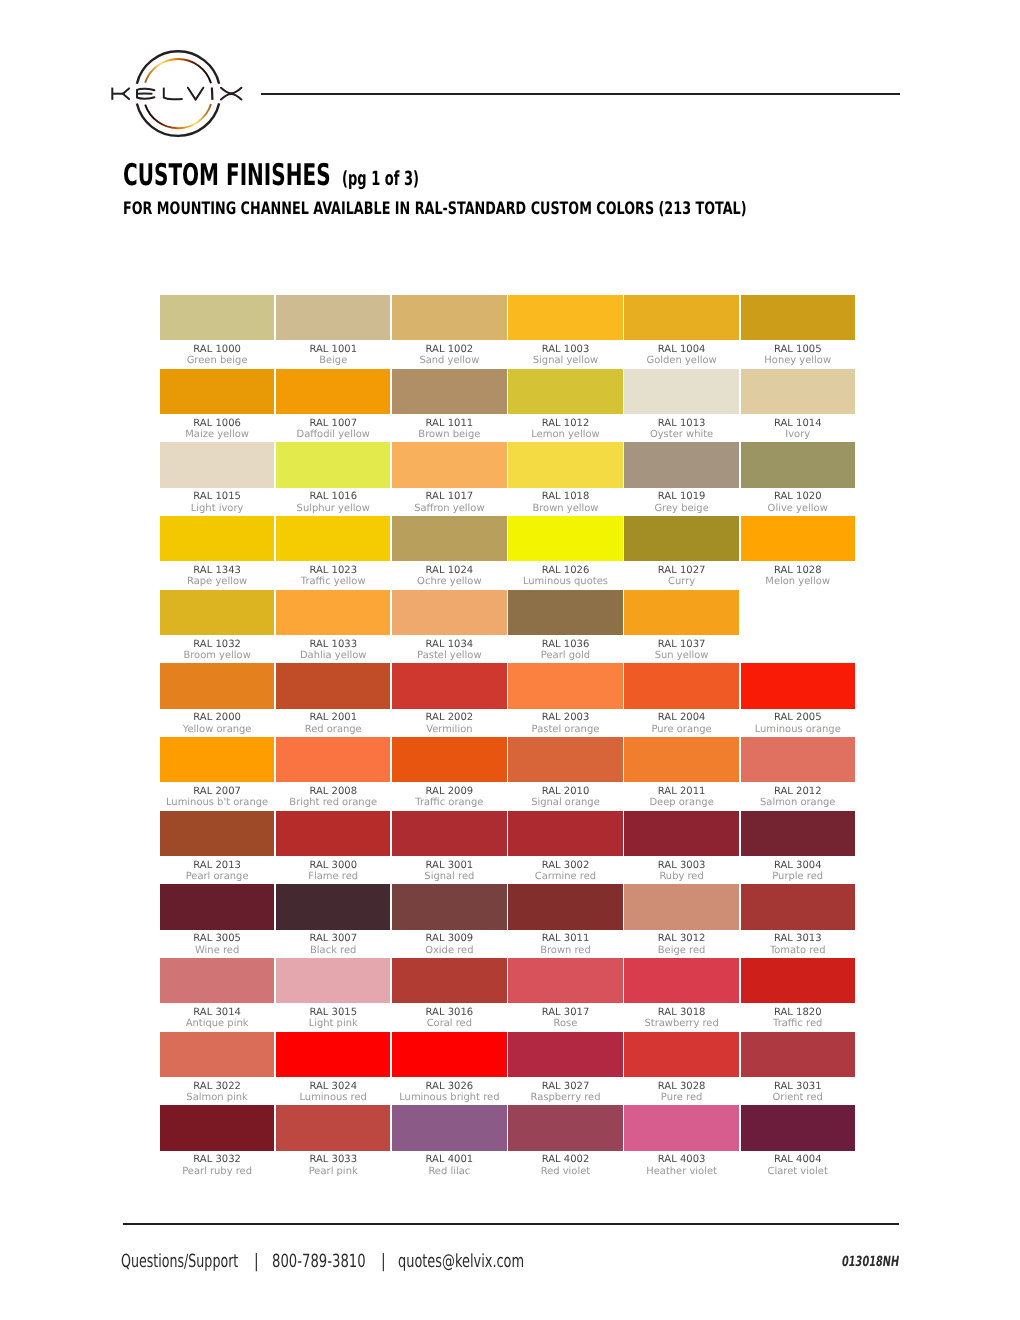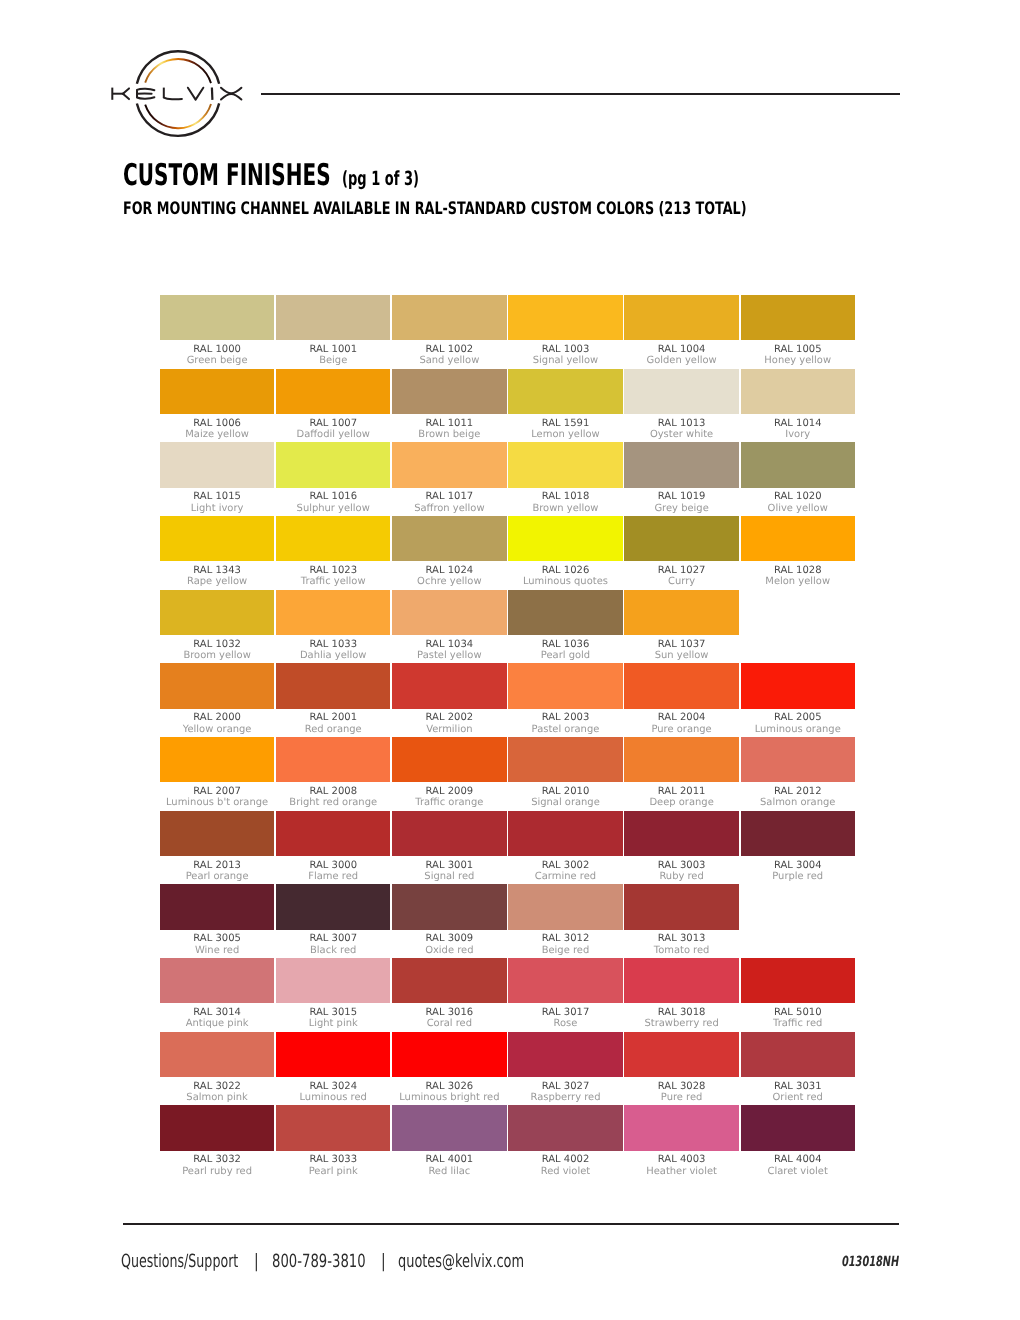--- a/index.html
+++ b/index.html
@@ -150,21 +150,21 @@
           <div class="code">RAL 1007</div>
           <div class="nm">Daffodil yellow</div>
         </div>
         <div class="cell">
           <div class="chip" style="background-color: rgb(176, 143, 102);"></div>
           <div class="code">RAL 1011</div>
           <div class="nm">Brown beige</div>
         </div>
         <div class="cell">
           <div class="chip" style="background-color: rgb(214, 194, 53);"></div>
-          <div class="code">RAL 1591</div>
+          <div class="code">RAL 1012</div>
           <div class="nm">Lemon yellow</div>
         </div>
         <div class="cell">
           <div class="chip" style="background-color: rgb(229, 223, 206);"></div>
           <div class="code">RAL 1013</div>
           <div class="nm">Oyster white</div>
         </div>
         <div class="cell">
           <div class="chip" style="background-color: rgb(223, 204, 161);"></div>
           <div class="code">RAL 1014</div>
@@ -368,20 +368,25 @@
           <div class="chip" style="background-color: rgb(69, 41, 48);"></div>
           <div class="code">RAL 3007</div>
           <div class="nm">Black red</div>
         </div>
         <div class="cell">
           <div class="chip" style="background-color: rgb(119, 65, 63);"></div>
           <div class="code">RAL 3009</div>
           <div class="nm">Oxide red</div>
         </div>
         <div class="cell">
+          <div class="chip" style="background-color: rgb(130, 46, 44);"></div>
+          <div class="code">RAL 3011</div>
+          <div class="nm">Brown red</div>
+        </div>
+        <div class="cell">
           <div class="chip" style="background-color: rgb(206, 142, 118);"></div>
           <div class="code">RAL 3012</div>
           <div class="nm">Beige red</div>
         </div>
         <div class="cell">
           <div class="chip" style="background-color: rgb(164, 55, 51);"></div>
           <div class="code">RAL 3013</div>
           <div class="nm">Tomato red</div>
         </div>
       </div>
@@ -406,21 +411,21 @@
           <div class="code">RAL 3017</div>
           <div class="nm">Rose</div>
         </div>
         <div class="cell">
           <div class="chip" style="background-color: rgb(217, 60, 77);"></div>
           <div class="code">RAL 3018</div>
           <div class="nm">Strawberry red</div>
         </div>
         <div class="cell">
           <div class="chip" style="background-color: rgb(206, 31, 27);"></div>
-          <div class="code">RAL 5010</div>
+          <div class="code">RAL 1820</div>
           <div class="nm">Traffic red</div>
         </div>
       </div>
 <div class="row">
         <div class="cell">
           <div class="chip" style="background-color: rgb(218, 109, 88);"></div>
           <div class="code">RAL 3022</div>
           <div class="nm">Salmon pink</div>
         </div>
         <div class="cell">

